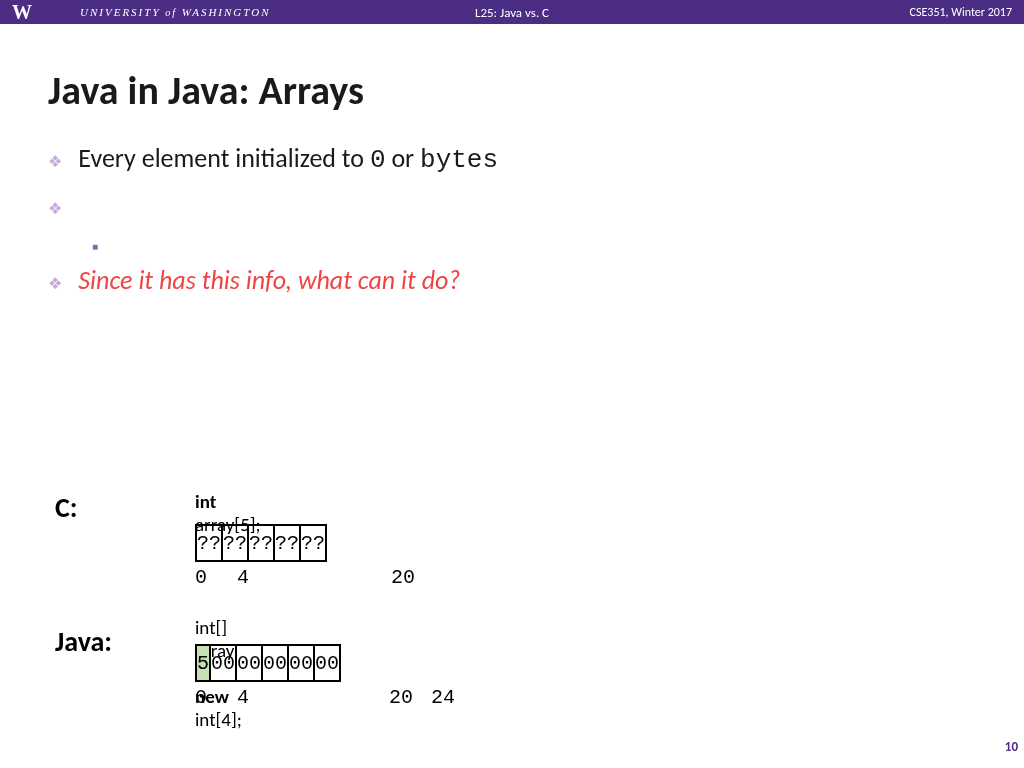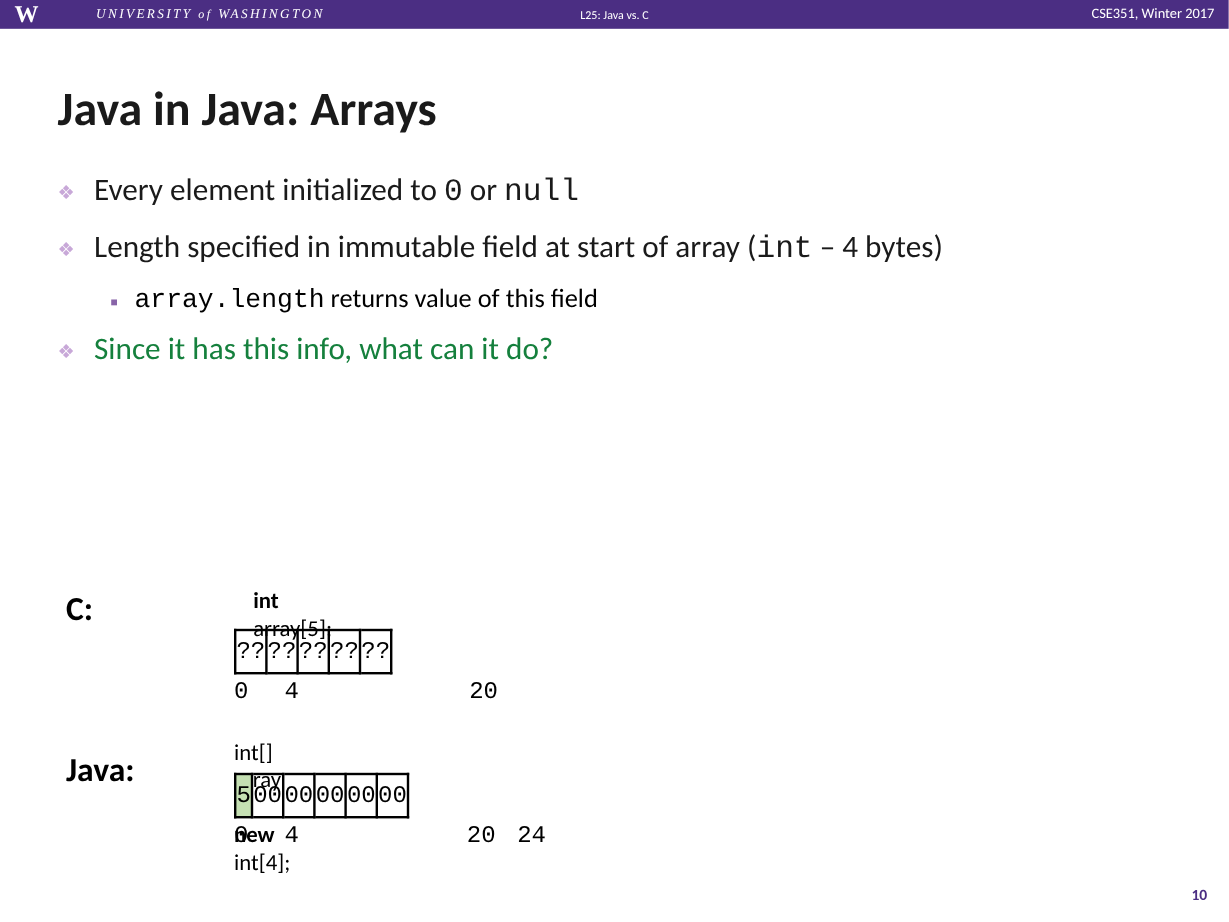--- a/index.html
+++ b/index.html
@@ -39,21 +39,21 @@
       margin-left: 40px;
     }
     .univ-text .of {
       font-style: italic;
       font-size: 10px;
     }
     .header-center {
       position: absolute;
       left: 50%;
       transform: translateX(-50%);
-      font-size: 10px;
+      font-size: 13px;
     }
     .header-right {
       margin-left: auto;
       font-size: 12px;
     }
     .slide-title {
       font-size: 40px;
       font-weight: bold;
       color: #1a1a1a;
       padding: 42px 48px 18px 48px;
@@ -93,40 +93,41 @@
       color: #8864a8;
       font-size: 10px;
       margin-right: 14px;
       margin-top: 10px;
       flex-shrink: 0;
     }
     .mono {
       font-family: 'Courier New', monospace;
     }
     .red-italic {
-      color: #15803d;
+      color: #ef4444;
+      font-style: italic;
     }
     .diagram-section {
       position: absolute;
       left: 55px;
       top: 480px;
     }
     .lang-label {
       font-size: 28px;
       font-weight: bold;
       position: absolute;
     }
     .c-label { top: 10px; left: 0; }
     .java-label { top: 144px; left: 0; }
     .code-decl {
       font-family: Calibri, sans-serif;
       font-size: 19px;
       position: absolute;
     }
-    .c-decl { top: 10px; left: 140px; margin-left: 16px; }
+    .c-decl { top: 10px; left: 140px; }
     .java-decl { top: 136px; left: 140px; }
     .bold { font-weight: bold; }
     .array-table {
       position: absolute;
       border-collapse: collapse;
     }
     .c-array { top: 44px; left: 140px; }
     .java-array { top: 164px; left: 140px; }
     .array-table td {
       border: 2px solid #000;
@@ -146,21 +147,21 @@
       display: flex;
     }
     .c-offsets { top: 86px; left: 140px; width: 220px; }
     .java-offsets { top: 206px; left: 140px; width: 260px; }
     .offset-0 { width: 42px; }
     .offset-4 { width: 42px; }
     .offset-gap { flex: 1; }
     .page-num {
       position: absolute;
       bottom: 14px;
-      right: 18px;
+      right: 6px;
       font-size: 13px;
       color: #4b2e83;
       font-weight: bold;
     }
   </style>
 </head>
 <body>
 
 <div class="header">
   <div class="header-left">
@@ -171,34 +172,28 @@
   <div class="header-right">CSE351, Winter 2017</div>
 </div>
 
 <h1 class="slide-title">Java in Java:  Arrays</h1>
 
 <div class="content">
   <ul class="bullet-list">
     <li class="bullet-item">
       <span class="diamond-bullet">❖</span>
       <span>
-        <span>Every element initialized to </span><span class="mono">0</span><span> or </span><span class="mono">null</span>
+        <span>Every element initialized to </span><span class="mono">0</span><span> or </span><span class="mono">bytes</span>
       </span>
     </li>
     <li class="bullet-item">
       <span class="diamond-bullet">❖</span>
-      <span>
-        <span>Length specified in immutable field at start of array (</span><span class="mono">int</span><span> – 4 bytes)</span>
-      </span>
     </li>
     <li class="sub-bullet">
       <span class="square-bullet">■</span>
-      <span>
-        <span class="mono">array.length</span><span> returns value of this field</span>
-      </span>
     </li>
     <li class="bullet-item">
       <span class="diamond-bullet red">❖</span>
       <span class="red-italic">Since it has this info, what can it do?</span>
     </li>
   </ul>
 </div>
 
 <div class="diagram-section">
   <div class="lang-label c-label">C:</div>

